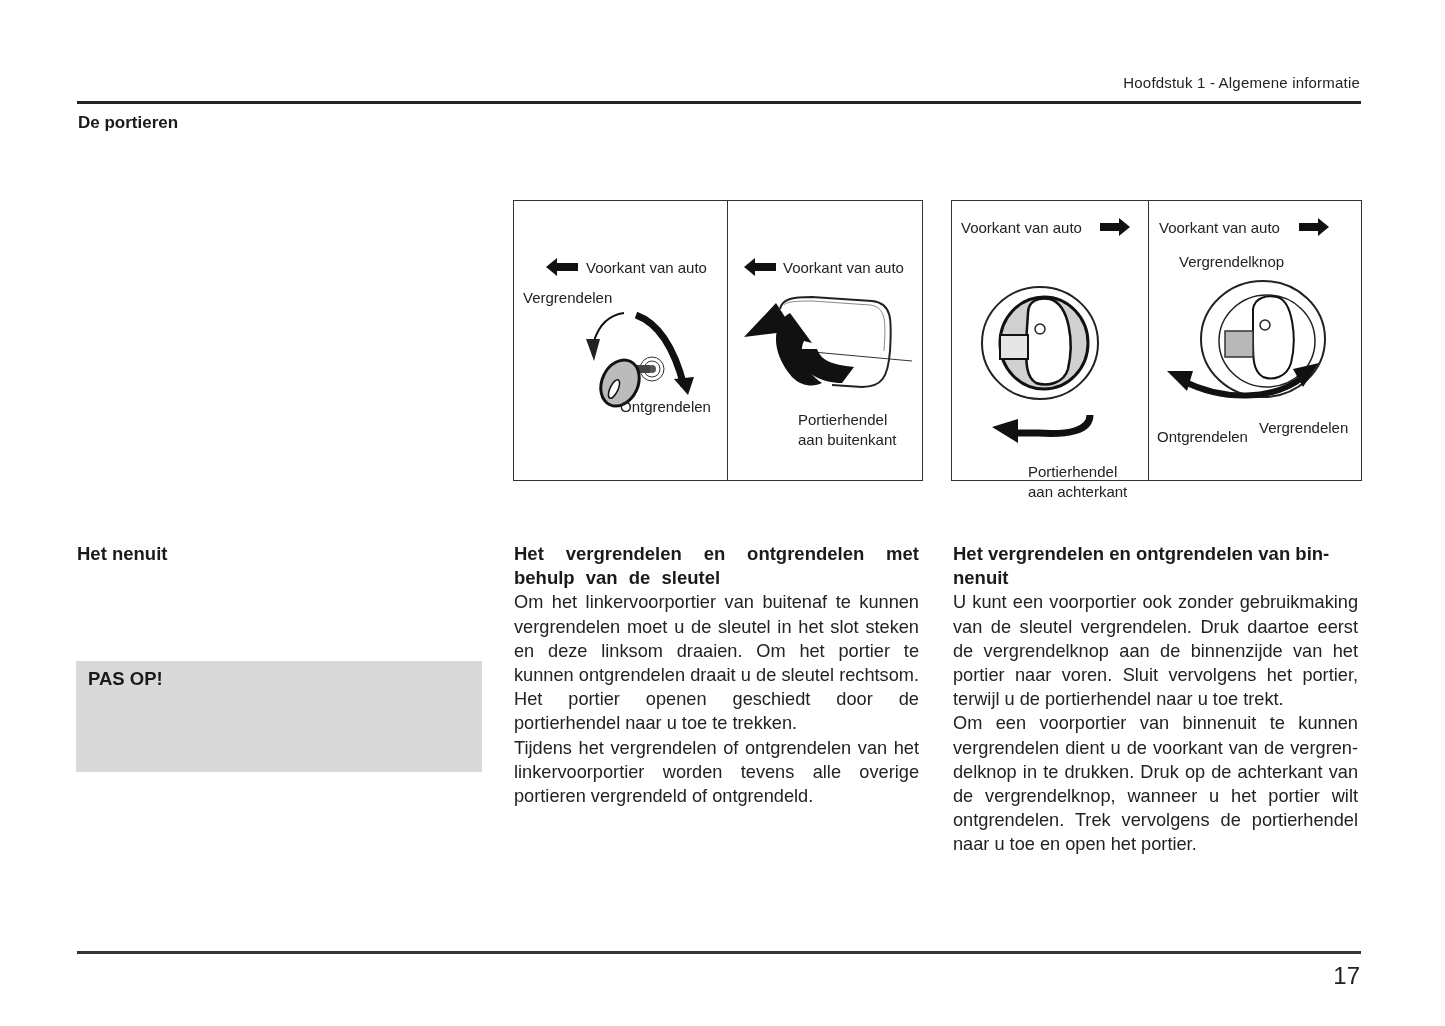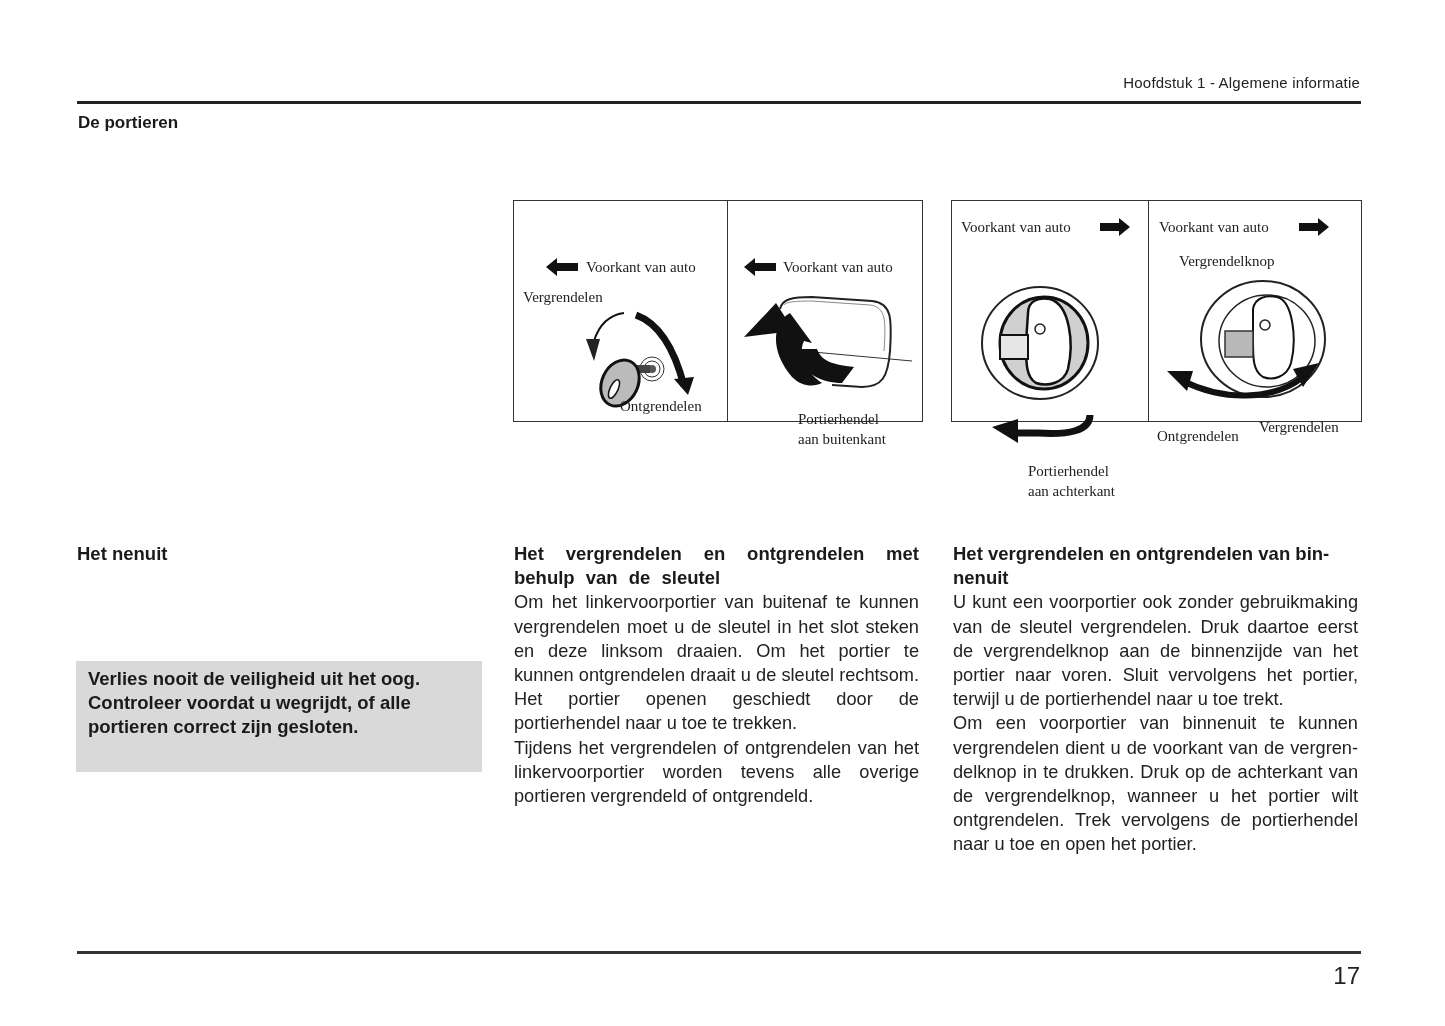--- a/index.html
+++ b/index.html
@@ -19,21 +19,21 @@
   .col2 { left:514px; width:405px; }
   .col3 { left:953px; width:405px; }
   .col2 h3 { text-align:justify; text-align-last:left; word-spacing:6px; }
 
   .warning { position:absolute; left:76px; top:661px; width:406px; height:111px;
              background:#d9d9d9; padding:6px 12px; box-sizing:border-box;
              font-weight:bold; font-size:18.5px; line-height:24px; color:#1a1a1a; }
   .warning .w-title { display:block; }
   .warning .w-text { display:block; }
 
-  .fig { position:absolute; top:200px; height:222px; border:1.5px solid #333; box-sizing:border-box; background:#fff;font-family:Liberation Serif, serif; }
+  .fig { position:absolute; top:200px; height:281px; border:1.5px solid #333; box-sizing:border-box; background:#fff; }
   .fig-left { left:513px; width:410px; }
   .fig-right { left:951px; width:411px; }
   .panel { position:absolute; top:0; bottom:0; }
   .panel.divider { border-left:1.5px solid #333; }
   .lbl { position:absolute; font-size:15px; color:#222; white-space:nowrap; }
   .arrow-svg { position:absolute; }
 </style>
 </head>
 <body>
 
@@ -120,21 +120,21 @@
     </svg>
     <span class="lbl" style="left:8px;top:227px;">Ontgrendelen</span>
     <span class="lbl" style="left:110px;top:218px;">Vergrendelen</span>
   </div>
 </div>
 
 <div class="col col1">
   <h3>Het nenuit</h3>
 </div>
 <div class="warning">
-  <span class="w-text">Verlies nooit de veiligheid uit het oog. Controleer voordat u wegrijdt, of alle portieren correct zijn gesloten.</span>
+  <span class="w-title">PAS OP!</span>
 </div>
 
 <div class="col col2">
   <h3>Het vergrendelen en ontgrendelen met behulp van de sleutel</h3>
   <p>Om het linkervoorportier van buitenaf te kunnen vergrendelen moet u de sleutel in het slot steken en deze linksom draaien. Om het portier te kunnen ontgrendelen draait u de sleutel rechtsom. Het portier openen geschiedt door de portierhendel naar u toe te trekken.</p>
   <p>Tijdens het vergrendelen of ontgrendelen van het linkervoorportier worden tevens alle overige portie­ren vergrendeld of ontgrendeld.</p>
 </div>
 
 <div class="col col3">
   <h3>Het vergrendelen en ontgrendelen van bin­nenuit</h3>

